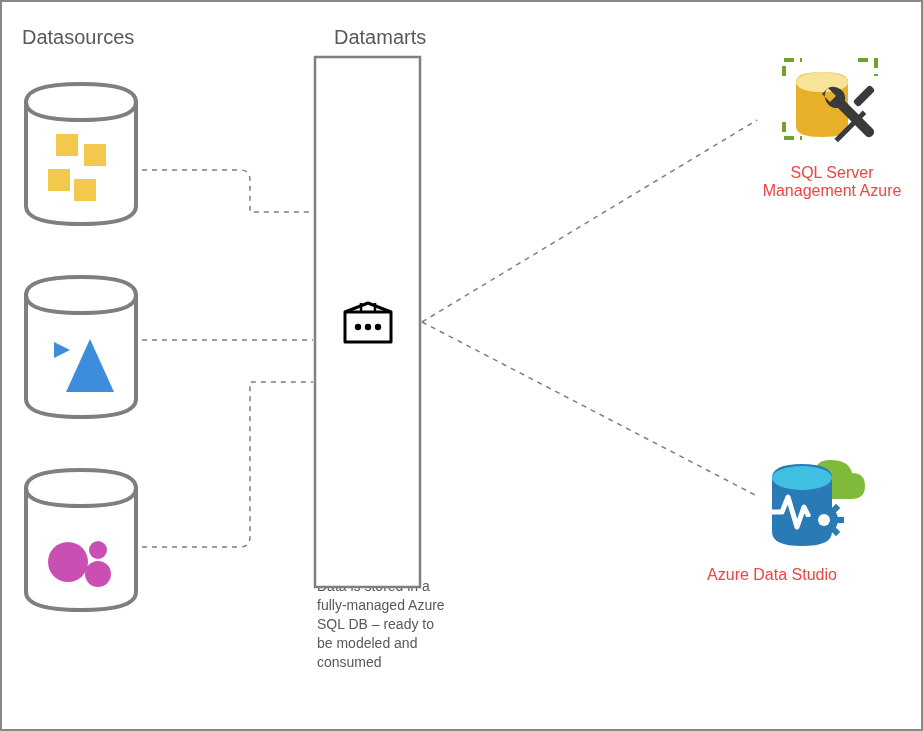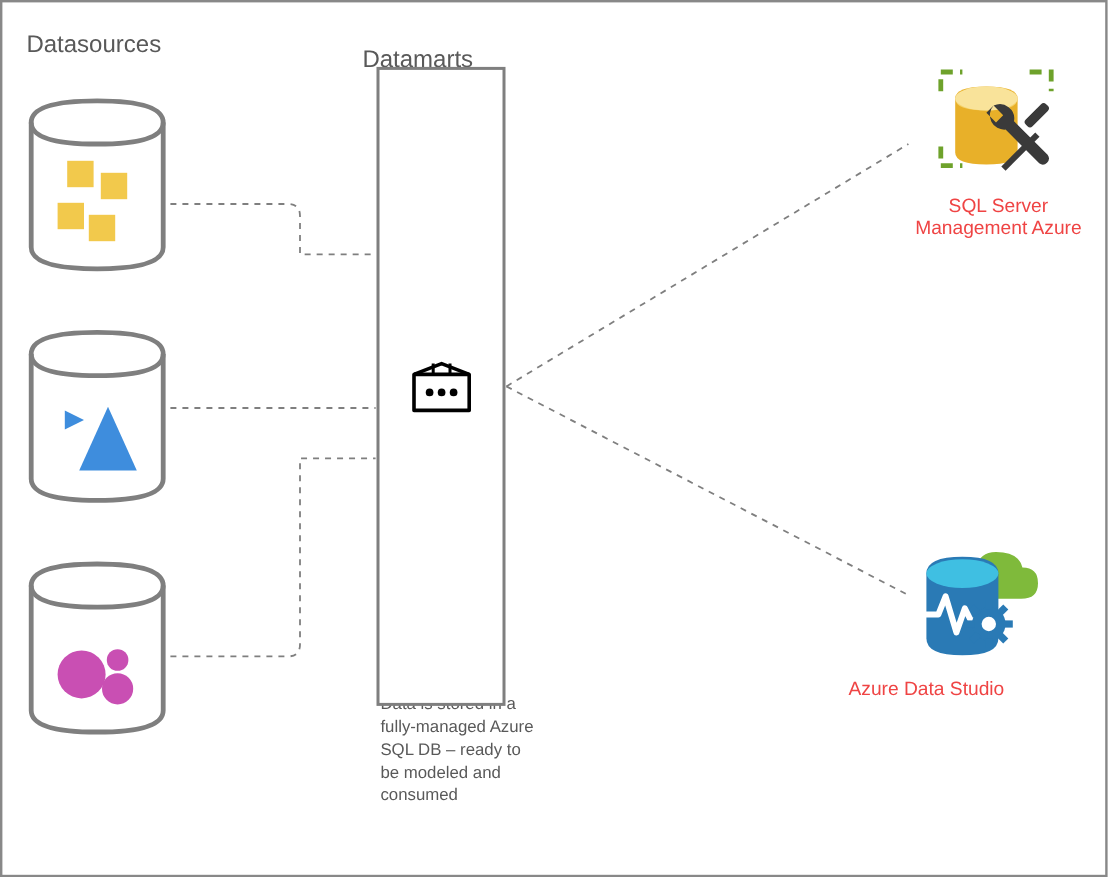--- a/index.html
+++ b/index.html
@@ -34,21 +34,21 @@
     position: absolute;
     top: 0; left: 0;
     width: 919px; height: 727px;
     pointer-events: none;
   }
 </style>
 </head>
 <body>
 
 <div class="label" style="top:24px; left:20px;">Datasources</div>
-<div class="label" style="top:24px; left:300px;margin-top:13px;">Datamarts</div>
+<div class="label" style="top:24px; left:332px;">Datamarts</div>
 
 <div class="caption" style="top:575px; left:315px;">Data is stored in a fully-managed Azure SQL DB – ready to be modeled and consumed</div>
 
 <div class="tool-label" style="top:162px; left:740px;">
   <div>SQL Server</div>
   <div>Management Azure</div>
 </div>
 <div class="tool-label" style="top:564px; left:680px;">
   <div>Azure Data Studio</div>
 </div>

